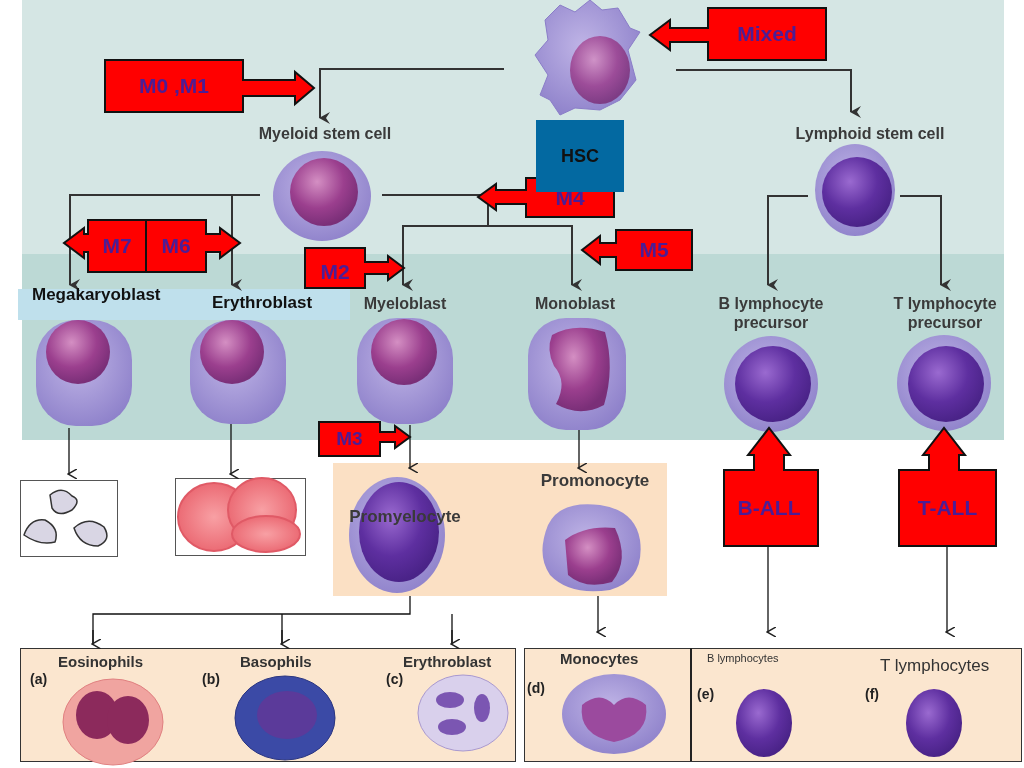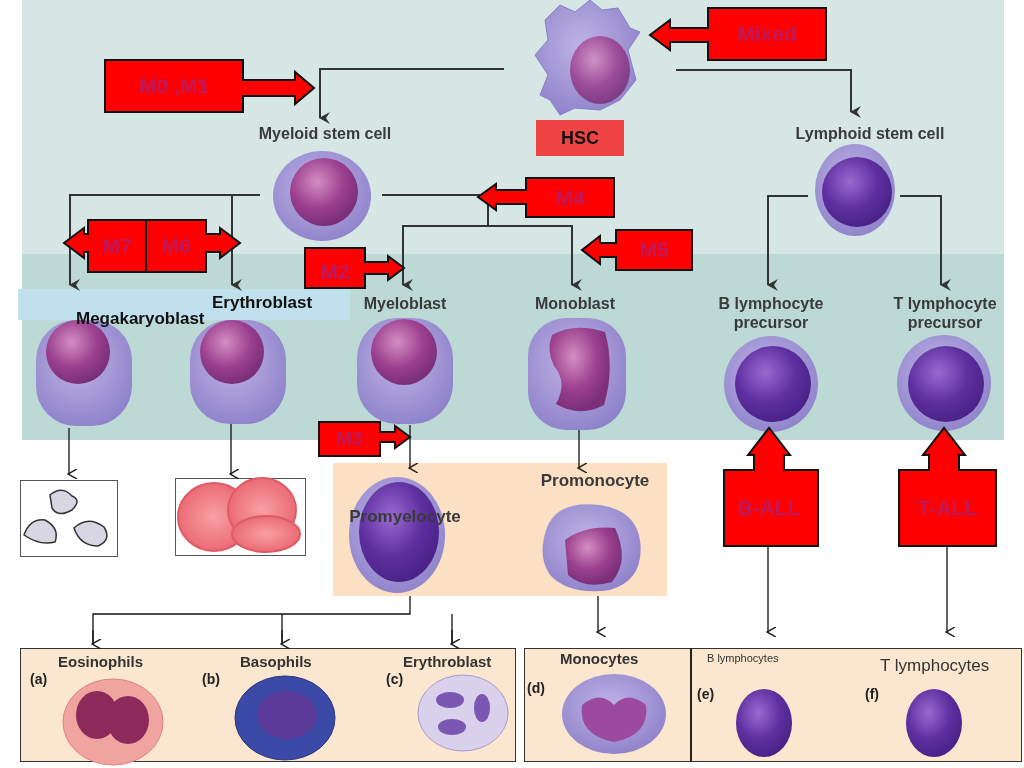--- a/index.html
+++ b/index.html
@@ -2,28 +2,28 @@
 <html><head>
 <meta charset="utf-8">
 <style>
   html,body{margin:0;padding:0;}
   body{width:1024px;height:768px;position:relative;overflow:hidden;background:#ffffff;font-family:"Liberation Sans",sans-serif;}
   .abs{position:absolute;}
   .bg-top{left:22px;top:0;width:982px;height:254px;background:#d5e6e4;}
   .bg-mid{left:22px;top:254px;width:982px;height:186px;background:#bcd9d5;}
   .lbl{position:absolute;font-weight:bold;color:#3a3a3a;font-size:16px;text-align:center;white-space:nowrap;}
   .lbl2{position:absolute;font-weight:bold;color:#111;font-size:17px;white-space:nowrap;}
-  .hsc{left:536px;top:120px;width:88px;height:36px;background:#ef4444;display:flex;align-items:center;justify-content:center;font-weight:bold;font-size:18px;color:#111;}
+  .hsc{left:536px;top:120px;width:88px;height:72px;background:#0369a1;display:flex;align-items:center;justify-content:center;font-weight:bold;font-size:18px;color:#111;}
   .bluebar{left:18px;top:289px;width:332px;height:31px;background:#bfe0ec;}
   .panel{position:absolute;background:#fbe0c4;}
   .box{position:absolute;border:1.5px solid #555;background:#fff;}
   .bottom-box{position:absolute;border:1.5px solid #333;background:#fbe6cf;}
   .tag{position:absolute;font-weight:bold;font-size:14px;color:#222;}
   .cap{position:absolute;font-weight:bold;font-size:15px;color:#333;white-space:nowrap;}
-  .redlbl{position:absolute;color:#be185d;font-weight:bold;font-size:21px;display:flex;align-items:center;justify-content:center;}
+  .redlbl{position:absolute;color:#4c1d95;font-weight:bold;font-size:21px;display:flex;align-items:center;justify-content:center;}
   svg.ov{position:absolute;left:0;top:0;}
 </style>
 </head>
 <body>
 
 <div class="abs bg-top"></div>
 <div class="abs bg-mid"></div>
 <div class="abs bluebar"></div>
 <div class="panel" style="left:333px;top:463px;width:334px;height:133px;"></div>
 
@@ -204,21 +204,21 @@
 <div class="redlbl" style="left:305px;top:248px;width:60px;height:48px;">M2</div>
 <div class="redlbl" style="left:319px;top:422px;width:61px;height:34px;font-size:19px;">M3</div>
 <div class="redlbl" style="left:88px;top:220px;width:58px;height:52px;">M7</div>
 <div class="redlbl" style="left:146px;top:220px;width:60px;height:52px;">M6</div>
 <div class="redlbl" style="left:724px;top:470px;width:90px;height:76px;">B-ALL</div>
 <div class="redlbl" style="left:899px;top:470px;width:97px;height:76px;">T-ALL</div>
 
 <div class="hsc abs">HSC</div>
 <div class="lbl" style="left:240px;top:125px;width:170px;">Myeloid stem cell</div>
 <div class="lbl" style="left:770px;top:125px;width:200px;">Lymphoid stem cell</div>
-<div class="lbl2" style="left:32px;top:309px;margin-left:44px;">Megakaryoblast</div>
+<div class="lbl2" style="left:32px;top:285px;">Megakaryoblast</div>
 <div class="lbl2" style="left:212px;top:293px;">Erythroblast</div>
 <div class="lbl" style="left:355px;top:295px;width:100px;">Myeloblast</div>
 <div class="lbl" style="left:520px;top:295px;width:110px;">Monoblast</div>
 <div class="lbl" style="left:706px;top:295px;width:130px;">B lymphocyte</div>
 <div class="lbl" style="left:706px;top:314px;width:130px;">precursor</div>
 <div class="lbl" style="left:880px;top:295px;width:130px;">T lymphocyte</div>
 <div class="lbl" style="left:880px;top:314px;width:130px;">precursor</div>
 <div class="lbl" style="left:335px;top:471px;width:140px;font-size:17px;margin-top:36px;">Promyelocyte</div>
 <div class="lbl" style="left:525px;top:471px;width:140px;font-size:17px;">Promonocyte</div>
 

